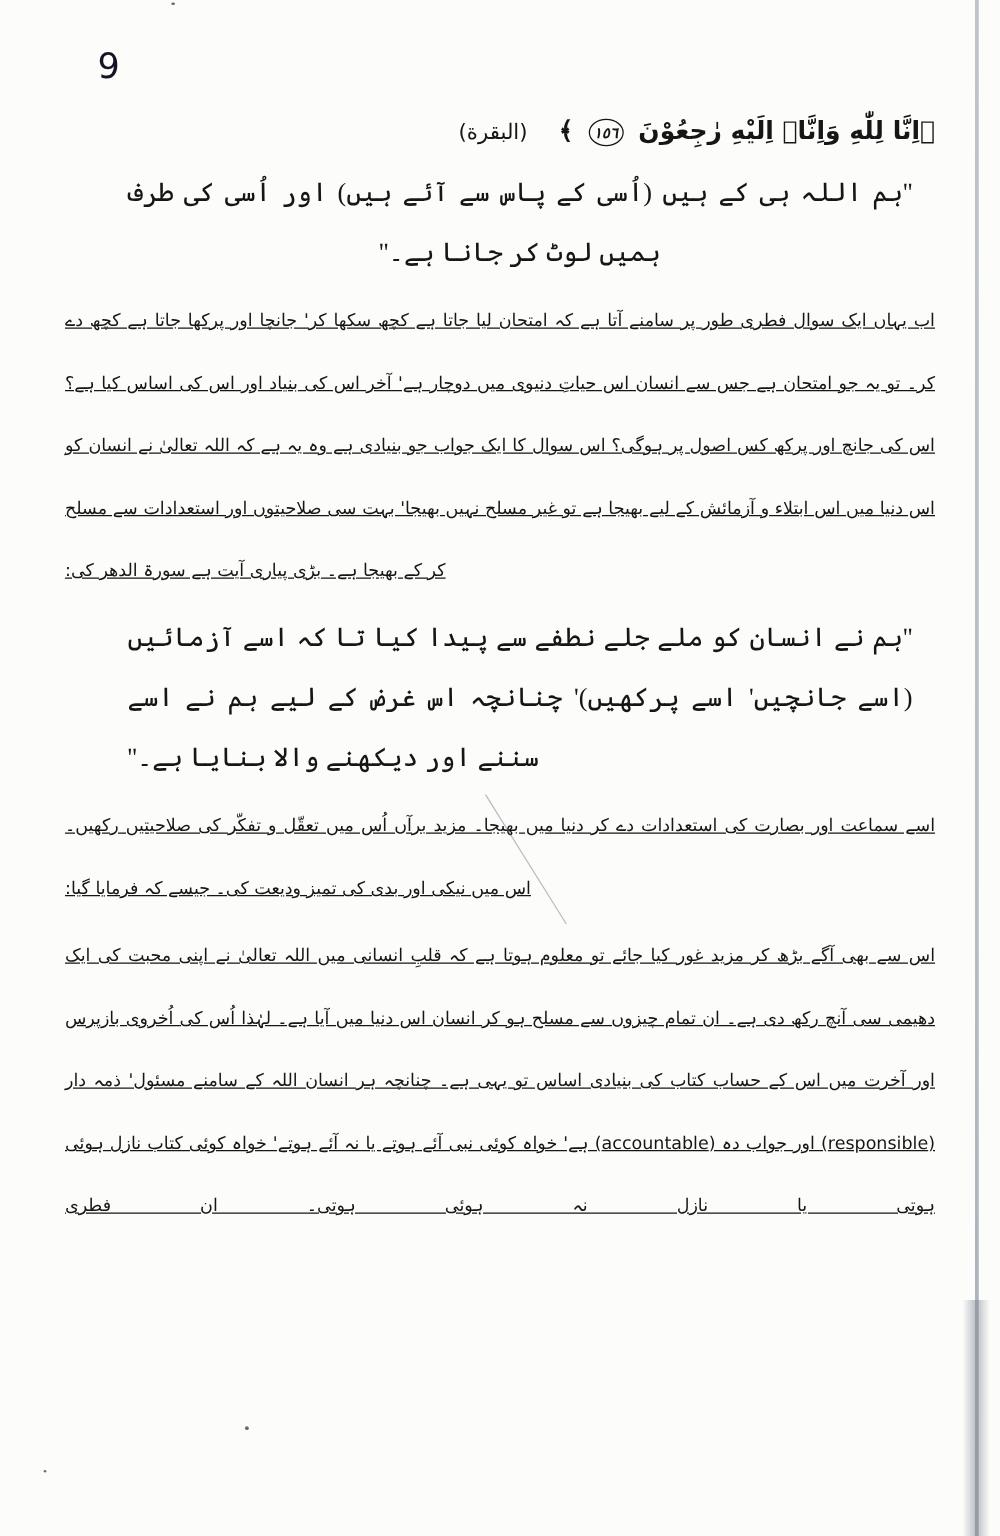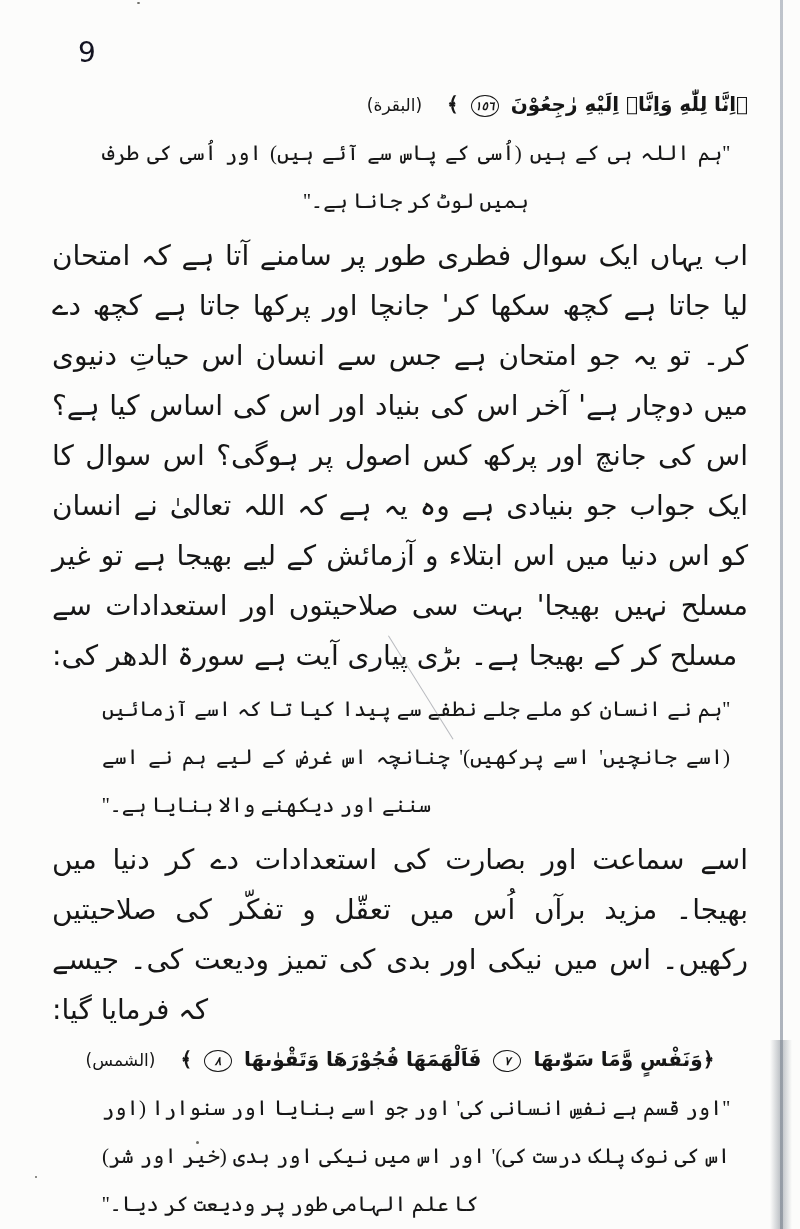--- a/index.html
+++ b/index.html
@@ -69,25 +69,26 @@
     font-size: 21px;
     line-height: 48px;
     margin: 2px 18px 6px 50px;
     text-align: justify;
     text-align-last: left;
     font-family: Liberation Serif, serif;
   }
   .translation.last-center { text-align-last: center; }
   
   .para {
-    font-size: 28px;
+    font-size: 14px;
     line-height: 50px;
     margin: 2px 0 4px 0;
     text-align: justify;
     text-align-last: left;
+    text-decoration: underline;
   }
   .para.fullcut { text-align-last: justify; }
   
   .scan-vline {
     position: absolute;
     top: 0;
     left: 780px;
     width: 3px;
     height: 1229px;
     background: linear-gradient(to bottom, #b4bac3 0%, #aab1bb 60%, #9aa1ac 100%);
@@ -134,30 +135,21 @@
 
     <div class="translation last-center">''ہم اللہ ہی کے ہیں (اُسی کے پاس سے آئے ہیں) اور اُسی کی طرف ہمیں لوٹ کر جانا ہے۔''</div>
 
     <div class="para">اب یہاں ایک سوال فطری طور پر سامنے آتا ہے کہ امتحان لیا جاتا ہے کچھ سکھا کر' جانچا اور پرکھا جاتا ہے کچھ دے کر۔ تو یہ جو امتحان ہے جس سے انسان اس حیاتِ دنیوی میں دوچار ہے' آخر اس کی بنیاد اور اس کی اساس کیا ہے؟ اس کی جانچ اور پرکھ کس اصول پر ہوگی؟ اس سوال کا ایک جواب جو بنیادی ہے وہ یہ ہے کہ اللہ تعالیٰ نے انسان کو اس دنیا میں اس ابتلاء و آزمائش کے لیے بھیجا ہے تو غیر مسلح نہیں بھیجا' بہت سی صلاحیتوں اور استعدادات سے مسلح کر کے بھیجا ہے۔ بڑی پیاری آیت ہے سورۃ الدھر کی:</div>
 
 
     <div class="translation">''ہم نے انسان کو ملے جلے نطفے سے پیدا کیا تا کہ اسے آزمائیں (اسے جانچیں' اسے پرکھیں)' چنانچہ اس غرض کے لیے ہم نے اسے سننے اور دیکھنے والا بنایا ہے۔''</div>
 
     <div class="para">اسے سماعت اور بصارت کی استعدادات دے کر دنیا میں بھیجا۔ مزید برآں اُس میں تعقّل و تفکّر کی صلاحیتیں رکھیں۔ اس میں نیکی اور بدی کی تمیز ودیعت کی۔ جیسے کہ فرمایا گیا:</div>
 
-    <div class="verse-line centered">
-      <span>﴿وَنَفْسٍ وَّمَا سَوّٰىهَا</span>
-      <span class="ayah-marker">٧</span>
-      <span>فَاَلْهَمَهَا فُجُوْرَهَا وَتَقْوٰىهَا</span>
-      <span class="ayah-marker">٨</span>
-      <span>﴾</span>
-      <span class="verse-ref">(الشمس)</span>
-    </div>
 
-    <div class="translation">''اور قسم ہے نفسِ انسانی کی' اور جو اسے بنایا اور سنوارا (اور اس کی نوک پلک درست کی)' اور اس میں نیکی اور بدی (خیر اور شر) کا علم الہامی طور پر ودیعت کر دیا۔''</div>
 
     <div class="para fullcut">اس سے بھی آگے بڑھ کر مزید غور کیا جائے تو معلوم ہوتا ہے کہ قلبِ انسانی میں اللہ تعالیٰ نے اپنی محبت کی ایک دھیمی سی آنچ رکھ دی ہے۔ ان تمام چیزوں سے مسلح ہو کر انسان اس دنیا میں آیا ہے۔ لہٰذا اُس کی اُخروی بازپرس اور آخرت میں اس کے حساب کتاب کی بنیادی اساس تو یہی ہے۔ چنانچہ ہر انسان اللہ کے سامنے مسئول' ذمہ دار (responsible) اور جواب دہ (accountable) ہے' خواہ کوئی نبی آئے ہوتے یا نہ آئے ہوتے' خواہ کوئی کتاب نازل ہوئی ہوتی یا نازل نہ ہوئی ہوتی۔ ان فطری</div>
 
   </div>
 
   <div class="scan-vline"></div>
   <div class="scan-band"></div>
   <div class="scan-scratch"></div>
   <div class="scan-speck speck-1"></div>
   <div class="scan-speck speck-2"></div>

